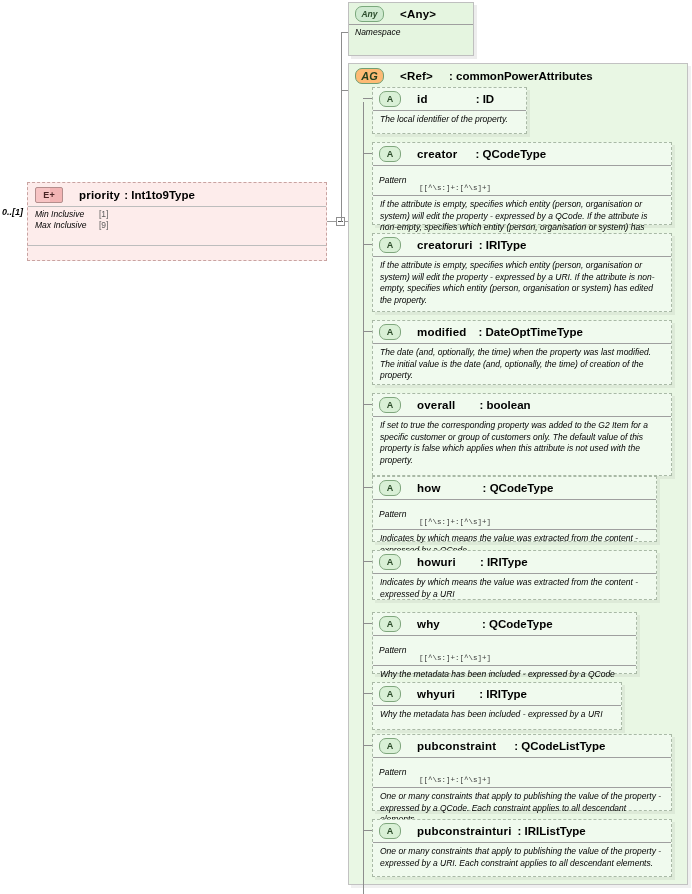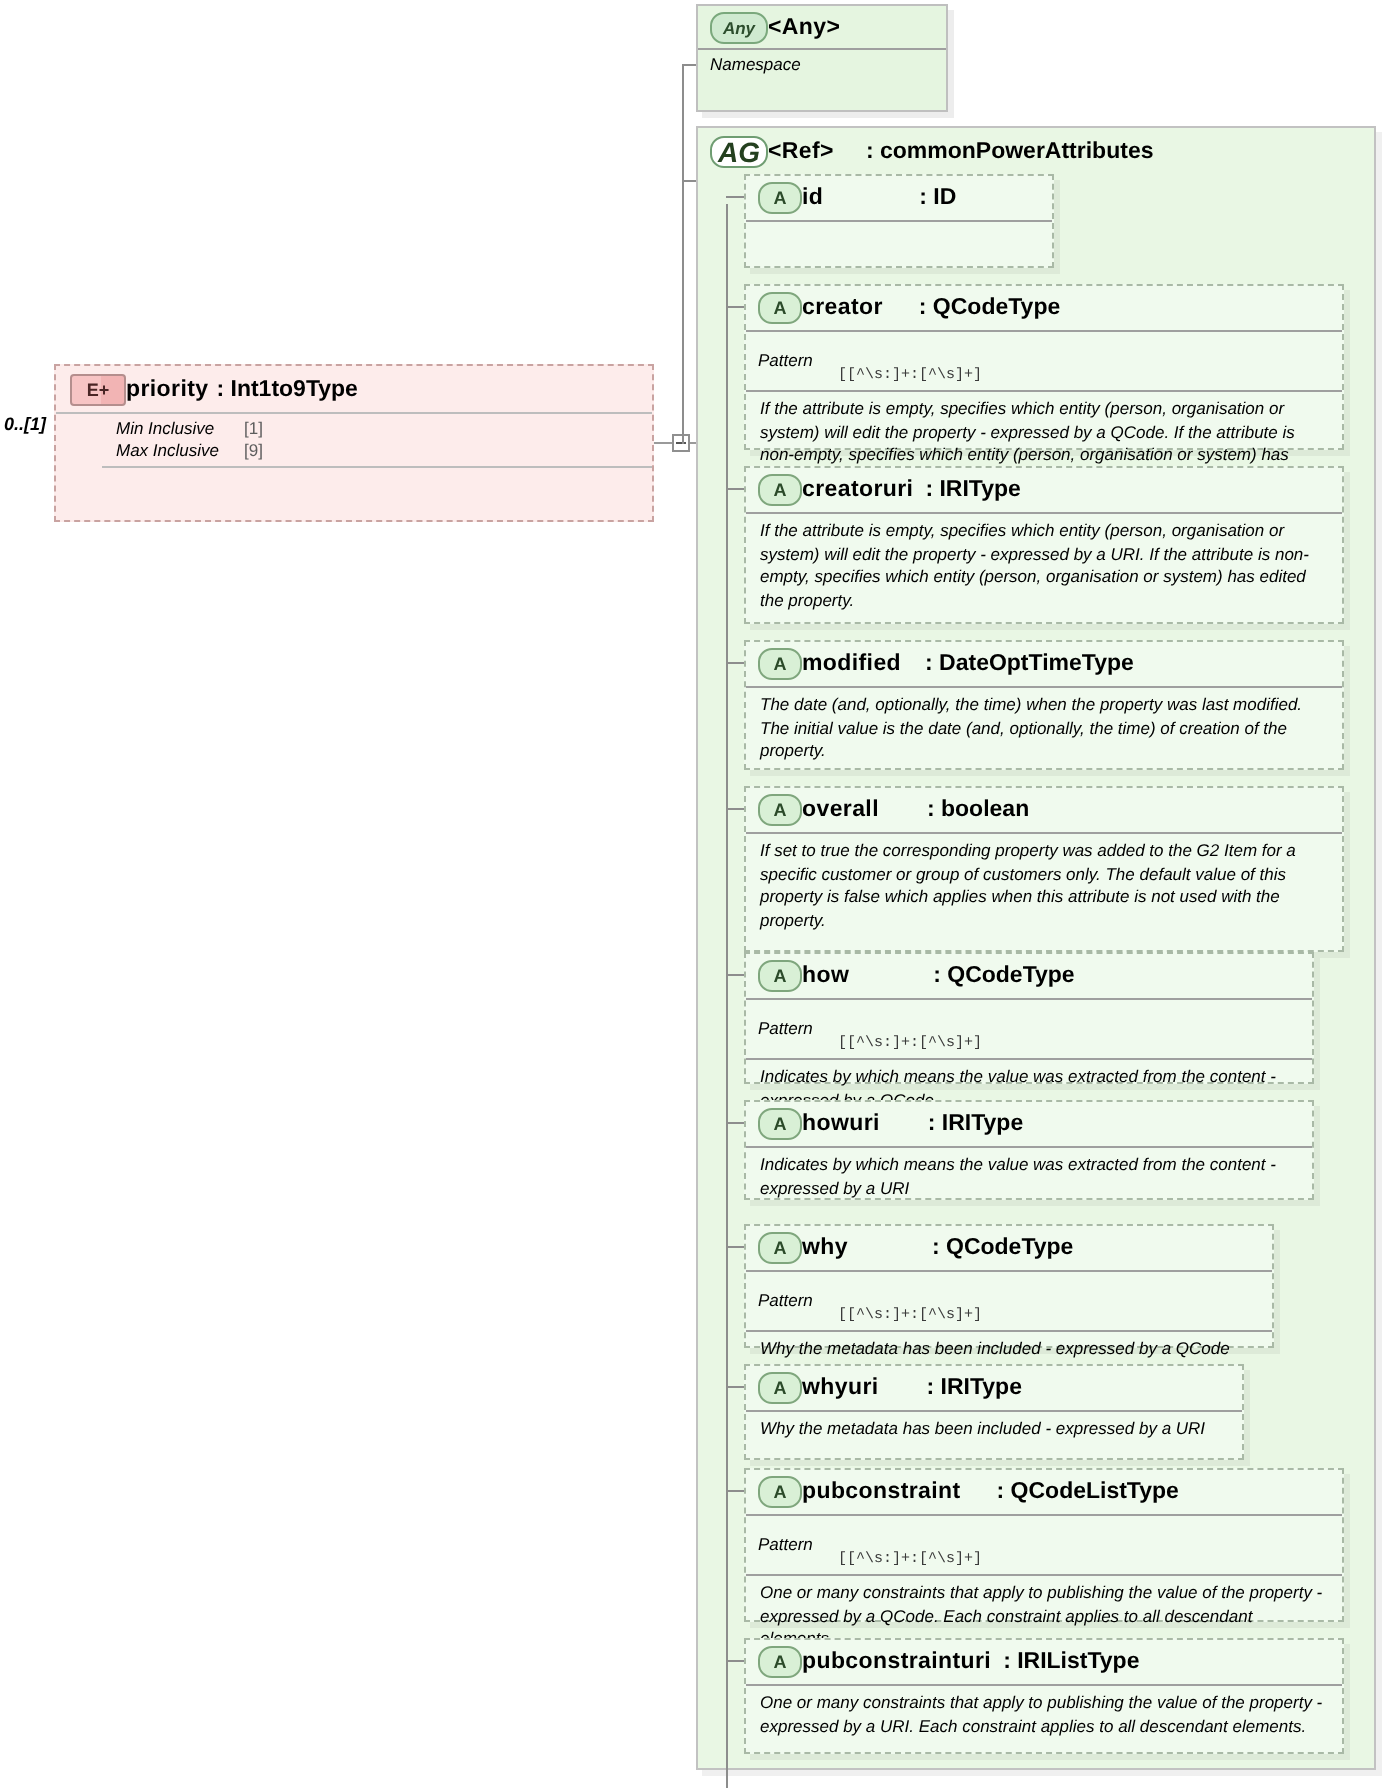--- a/index.html
+++ b/index.html
@@ -40,21 +40,21 @@
   }
   .badge {
     width: 26px;
     height: 14px;
     border-radius: 2px;
     font-size: 9px;
     line-height: 14px;
     text-align: center;
     font-weight: bold;
     letter-spacing: 0px;
-    margin-right: 0;
+    margin-right: 16px;
     flex: none;
     font-family: "Liberation Sans", sans-serif;
   }
   .badge-e {
     background: linear-gradient(to right,#f7c4c4 0%, #f7c4c4 55%, #f2b4b4 55%, #f2b4b4 100%);
     border: 1px solid #b48e8d;
     color: #4a2525;
   }
   .badge-e .plus { font-weight: bold; }
   .n-name {
@@ -63,24 +63,23 @@
     letter-spacing: 0.2px;
   }
   .n-type {
     font-size: 11.5px;
     font-weight: bold;
     margin-left: 4px;
   }
   .facets {
     font-size: 8.5px;
     font-style: italic;
-    padding: 2px 0 2px 7px;
+    padding: 2px 0 14px 7px;
     line-height: 11px;
     border-bottom: 1px solid #bdbdbd;
-    margin-left: 23px;
   }
   .facet-row { display: flex; }
   .facet-label { width: 64px; }
   .facet-val { color: #5d5d5d; font-style: normal; }
   .doc {
     font-size: 8.5px;
     font-style: italic;
     line-height: 11.5px;
     padding: 3px 8px 2px 7px;
   }
@@ -166,27 +165,27 @@
     position: absolute;
     left: 0; top: 0;
     width: 100%;
     height: 24px;
     display: flex;
     align-items: center;
     padding-left: 6px;
     box-sizing: border-box;
   }
   .badge-ag {
-    background: #ffffff;
+    background: #fdba74;
     border: 1px solid #6f9d72;
     border-radius: 7px;
     color: #24401f;
     width: 27px;
     font-style: italic;
-    font-size: 14px;
+    font-size: 11px;
   }
 
   
   .attr-node {
     position: absolute;
     left: 23px;
     width: 300px;
     background: #f0faee;
     border: 1px dashed #a9b9a6;
     box-sizing: border-box;
@@ -305,20 +304,21 @@
 
     <div class="tree-v" style="left:14px; top:38px; height:805px;"></div>
 
     <div id="attr-host">
         <div class="attr-node" style="top: 23px; height: 47px; width: 155px;">
           <div class="hdr">
             <span class="badge badge-a">A</span>
             <span class="n-name">id</span>
             <span class="n-type" style="margin-left: 48px;">: ID</span>
           </div>
+          <div class="doc">The local identifier of the property.</div>
         </div>
         <div class="tree-h" style="left: 14px; top: 34px;"></div>
         <div class="attr-node" style="top: 78px; height: 83px; width: 300px;">
           <div class="hdr">
             <span class="badge badge-a">A</span>
             <span class="n-name">creator</span>
             <span class="n-type" style="margin-left: 18px;">: QCodeType</span>
           </div>
           <div class="pattern-row">
             <span class="p-label">Pattern</span>

